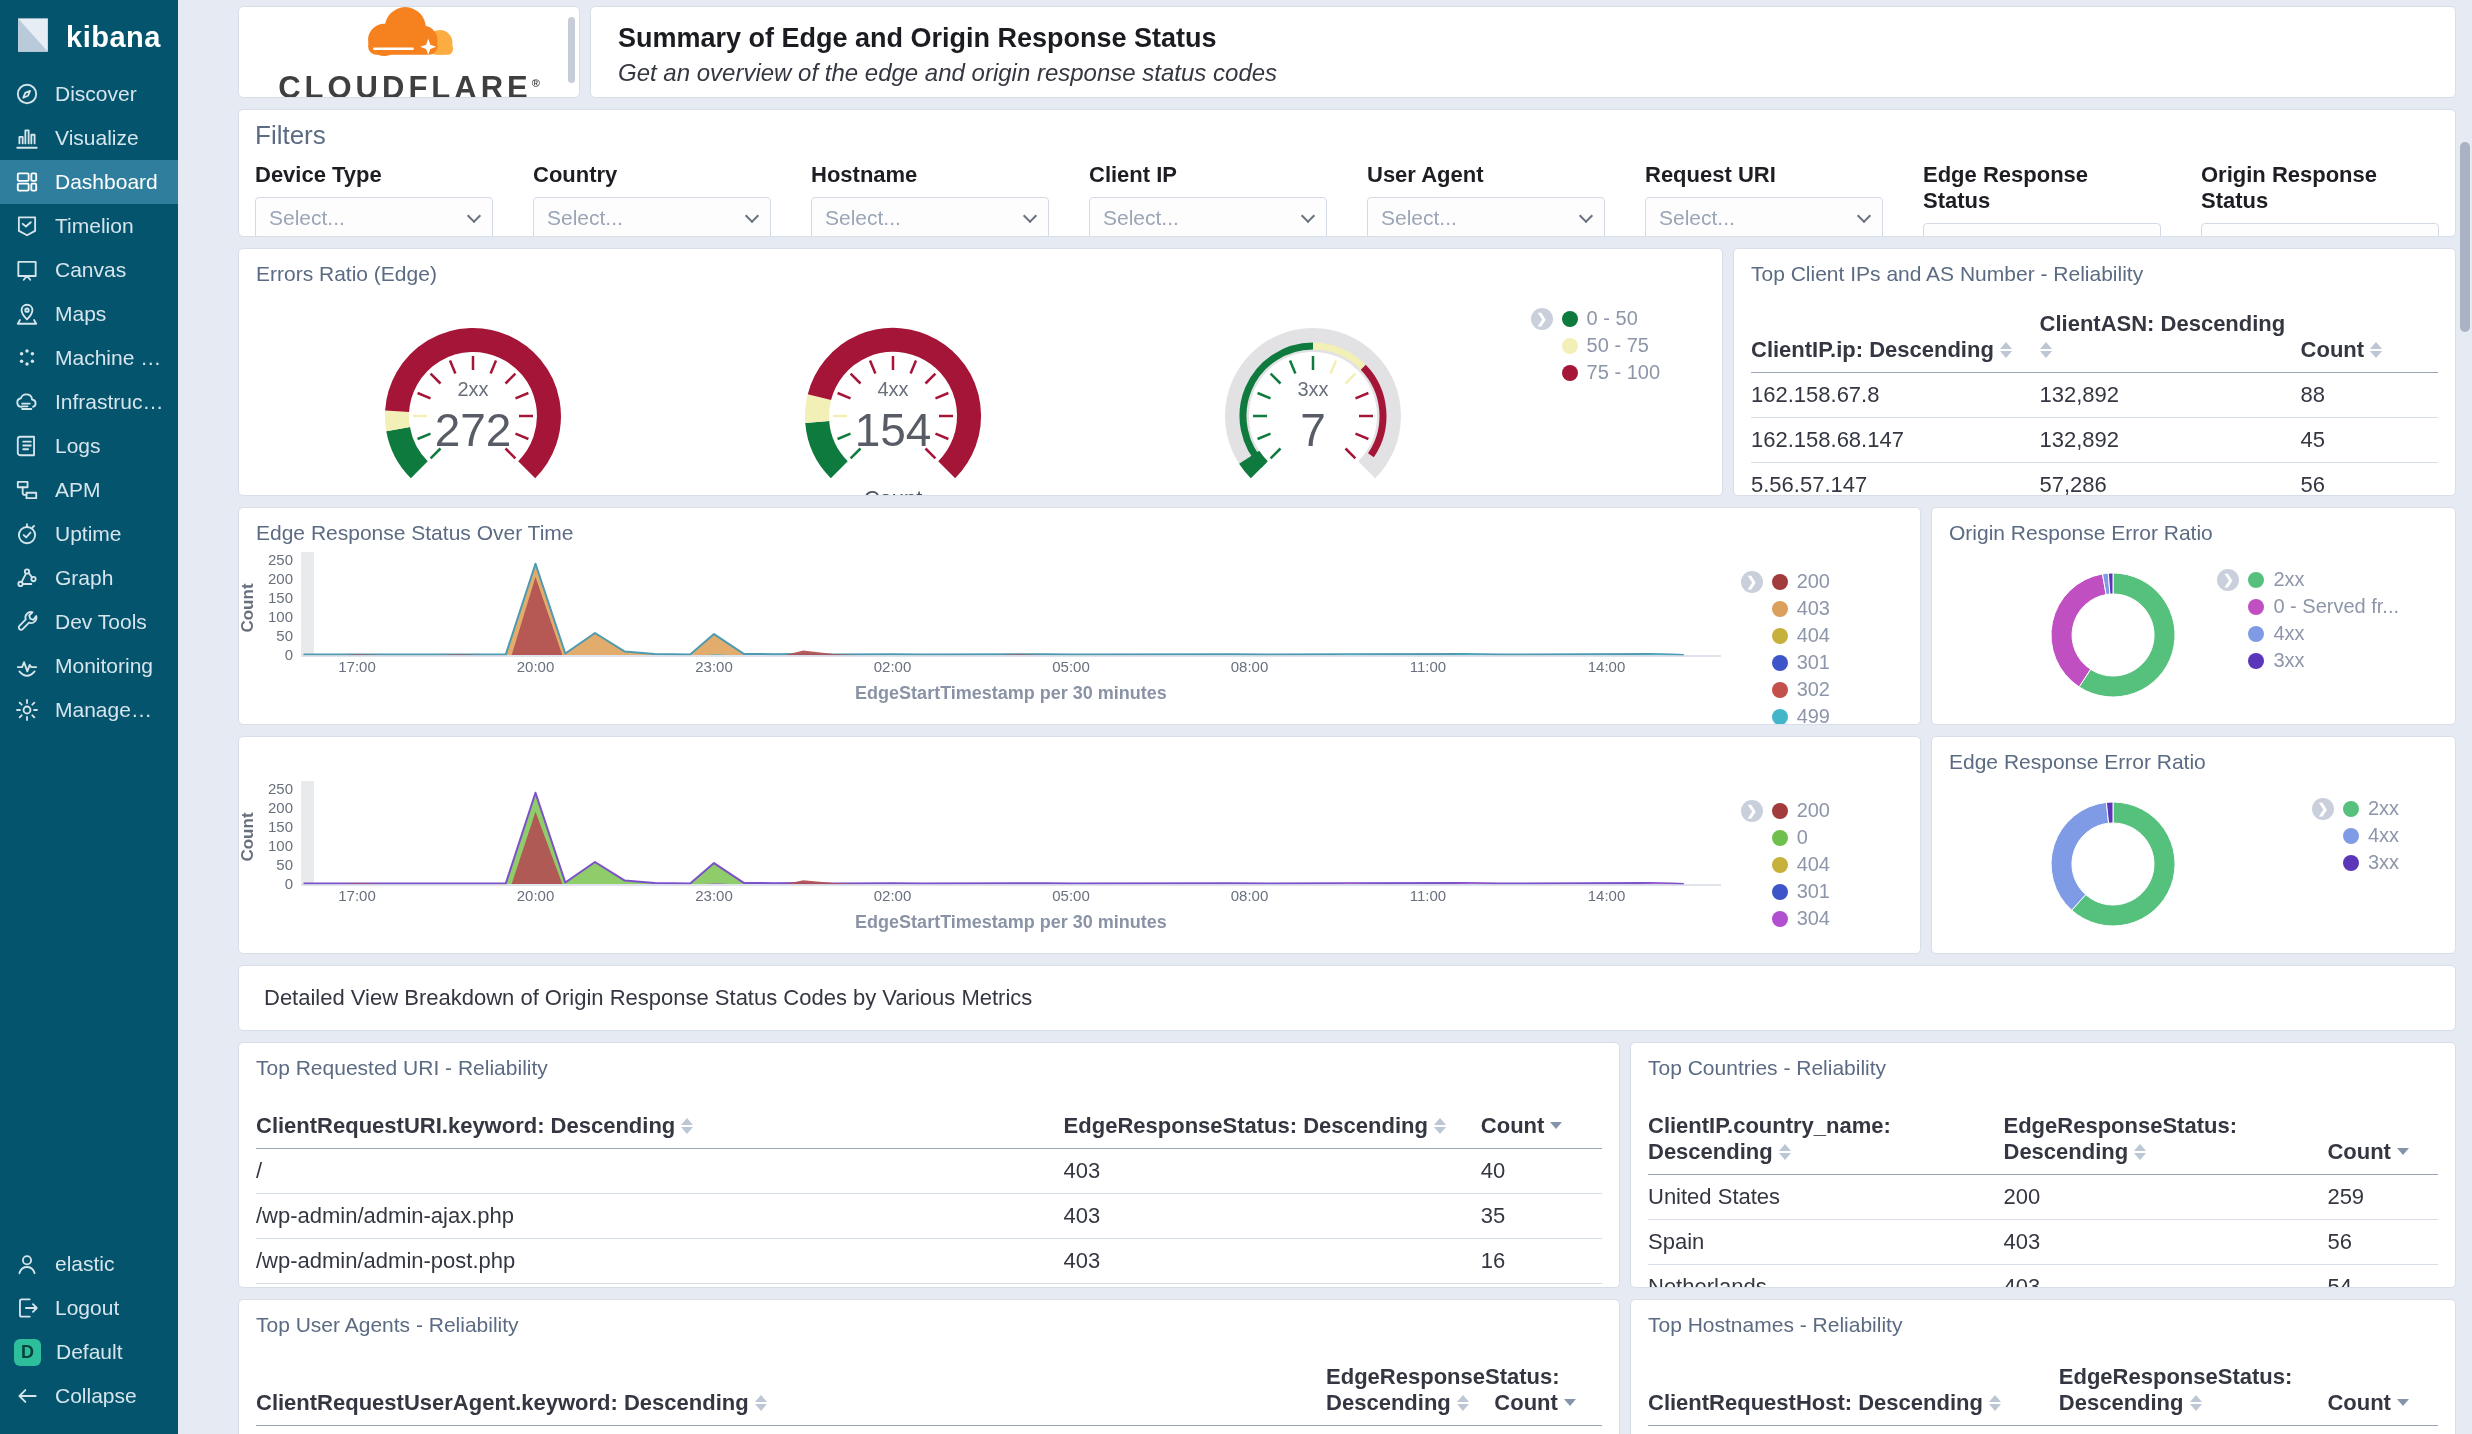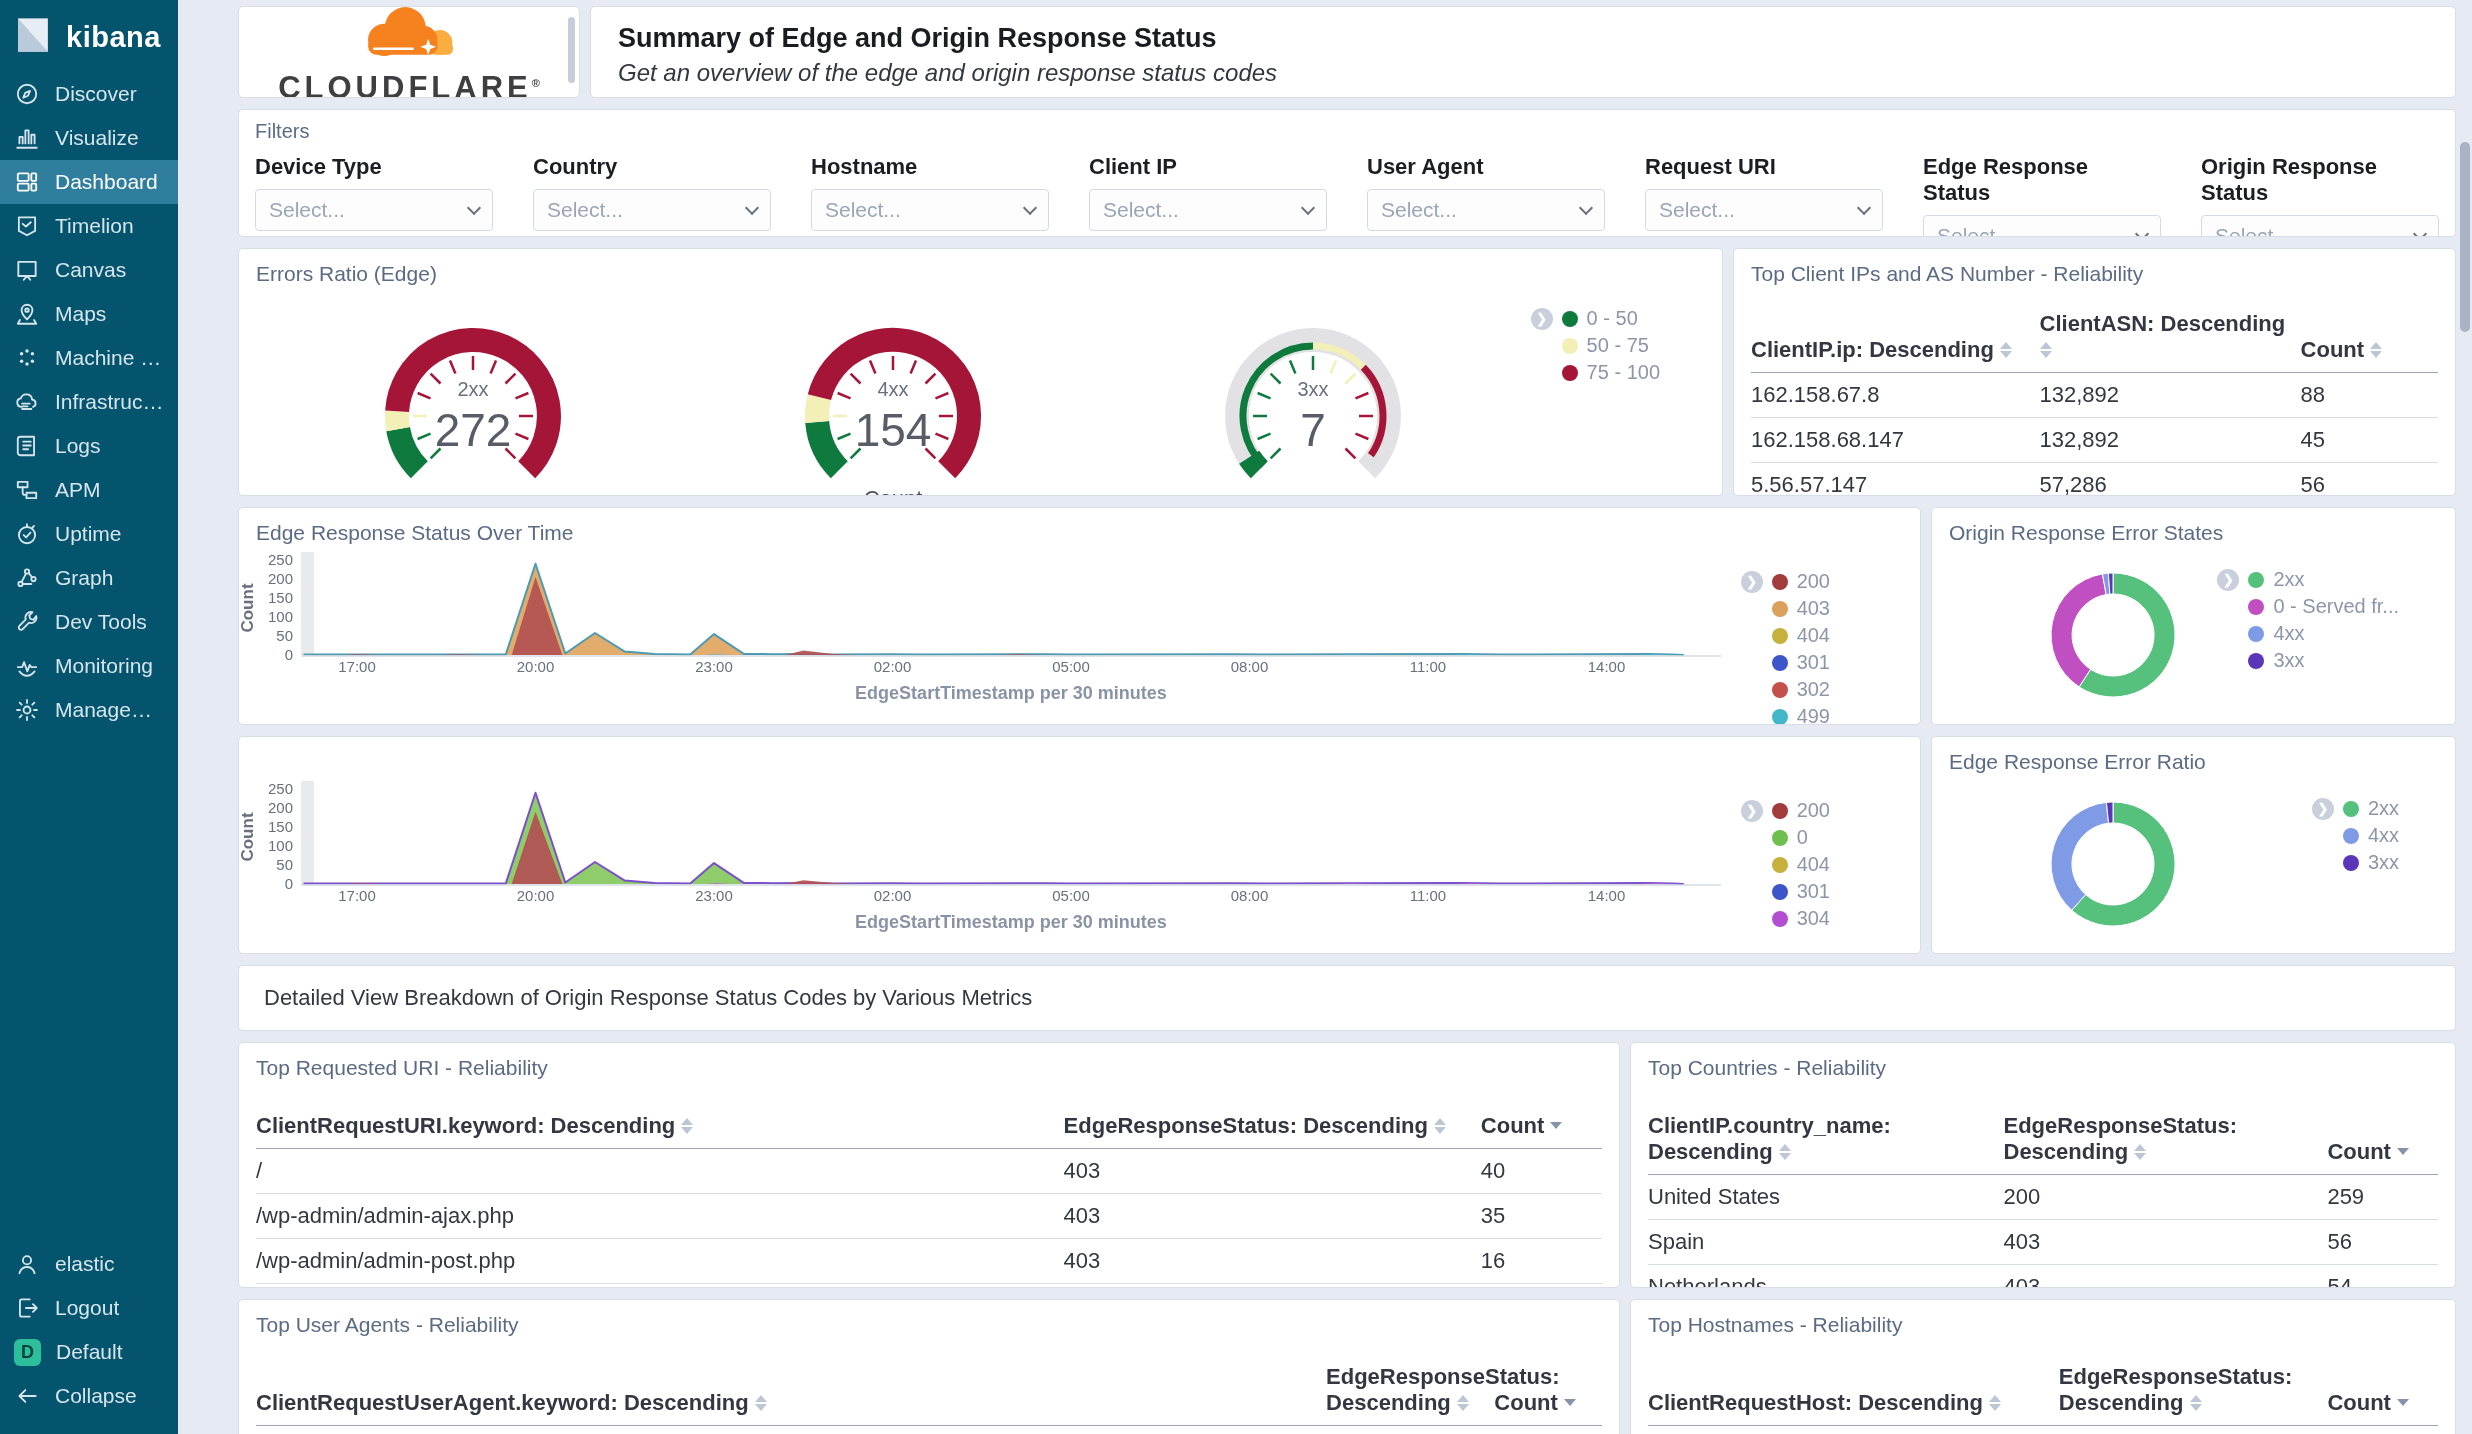--- a/index.html
+++ b/index.html
@@ -48,21 +48,21 @@
   .brand-text { font-weight:bold; font-size:31px; letter-spacing:4px; color:#3f3f41; line-height:1; margin-top:2px; }
   .brand-text sup { font-size:11px; letter-spacing:0; }
   .inner-scrollbar { position:absolute; right:4px; top:10px; width:7px; height:66px; background:#c6cdd8; border-radius:4px; }
   .title-panel { flex:1; padding:12px 0 0 27px; }
   .page-title { font-size:27px; font-weight:bold; color:#1a1c21; margin:4px 0 0 0; }
   .page-subtitle { font-size:24px; color:#343741; margin-top:5px;font-style:italic; }
 
   
   .r-filters { height:128px; }
   .filters-panel { flex:1; padding:10px 16px 0 16px; }
-  .filters-title { color:#5b6b83; font-size:20px; }
+  .filters-title { color:#5b6b83; font-size:26px; }
   .filters-row { display:flex; gap:40px; margin-top:11px; }
   .filter-group { width:238px; }
   .filter-label { font-weight:bold; font-size:22px; color:#1d1e24; display:block; }
   .select-box {
     margin-top:9px; height:42px; border:1px solid #d3dae6; border-radius:4px; background:#fdfdfe;
     display:flex; align-items:center; justify-content:space-between; padding:0 13px;
     color:#9aa5b6; font-size:21px; cursor:pointer;
   }
   .chev-down { width:10px; height:10px; border-right:2px solid #69707d; border-bottom:2px solid #69707d; transform:rotate(45deg); margin-top:-5px; }
 
@@ -589,21 +589,21 @@
               <span class="legend-label">302</span>
             </div>
             <div class="legend-row">
               <span class="legend-indent"></span>
               <span class="dot" style="background:#44b6c9"></span>
               <span class="legend-label">499</span>
             </div>
           </div>
       </div>
       <div class="panel donut-panel">
-        <div class="panel-title">Origin Response Error States</div>
+        <div class="panel-title">Origin Response Error Ratio</div>
         <svg class="donut-svg" id="donut-origin" width="420" height="178">
             <path d="M181.0 29.0A62 62 0 1 1 147.1 142.9L158.6 125.3A41 41 0 1 0 181.0 50.0Z" fill="#56c17c" stroke="#fff" stroke-width="1"></path>
             <path d="M147.1 142.9A62 62 0 0 1 170.5 29.9L174.1 50.6A41 41 0 0 0 158.6 125.3Z" fill="#c04fc2" stroke="#fff" stroke-width="1"></path>
             <path d="M170.5 29.9A62 62 0 0 1 176.3 29.2L177.9 50.1A41 41 0 0 0 174.1 50.6Z" fill="#7f9be6" stroke="#fff" stroke-width="1"></path>
             <path d="M176.3 29.2A62 62 0 0 1 181.0 29.0L181.0 50.0A41 41 0 0 0 177.9 50.1Z" fill="#5b36b8" stroke="#fff" stroke-width="1"></path>
           </svg>
         <div class="legend legend-donut" id="legend-donut-origin">
             <div class="legend-row">
               <span class="legend-expand">❯</span>
               <span class="dot" style="background:#56c17c"></span>

